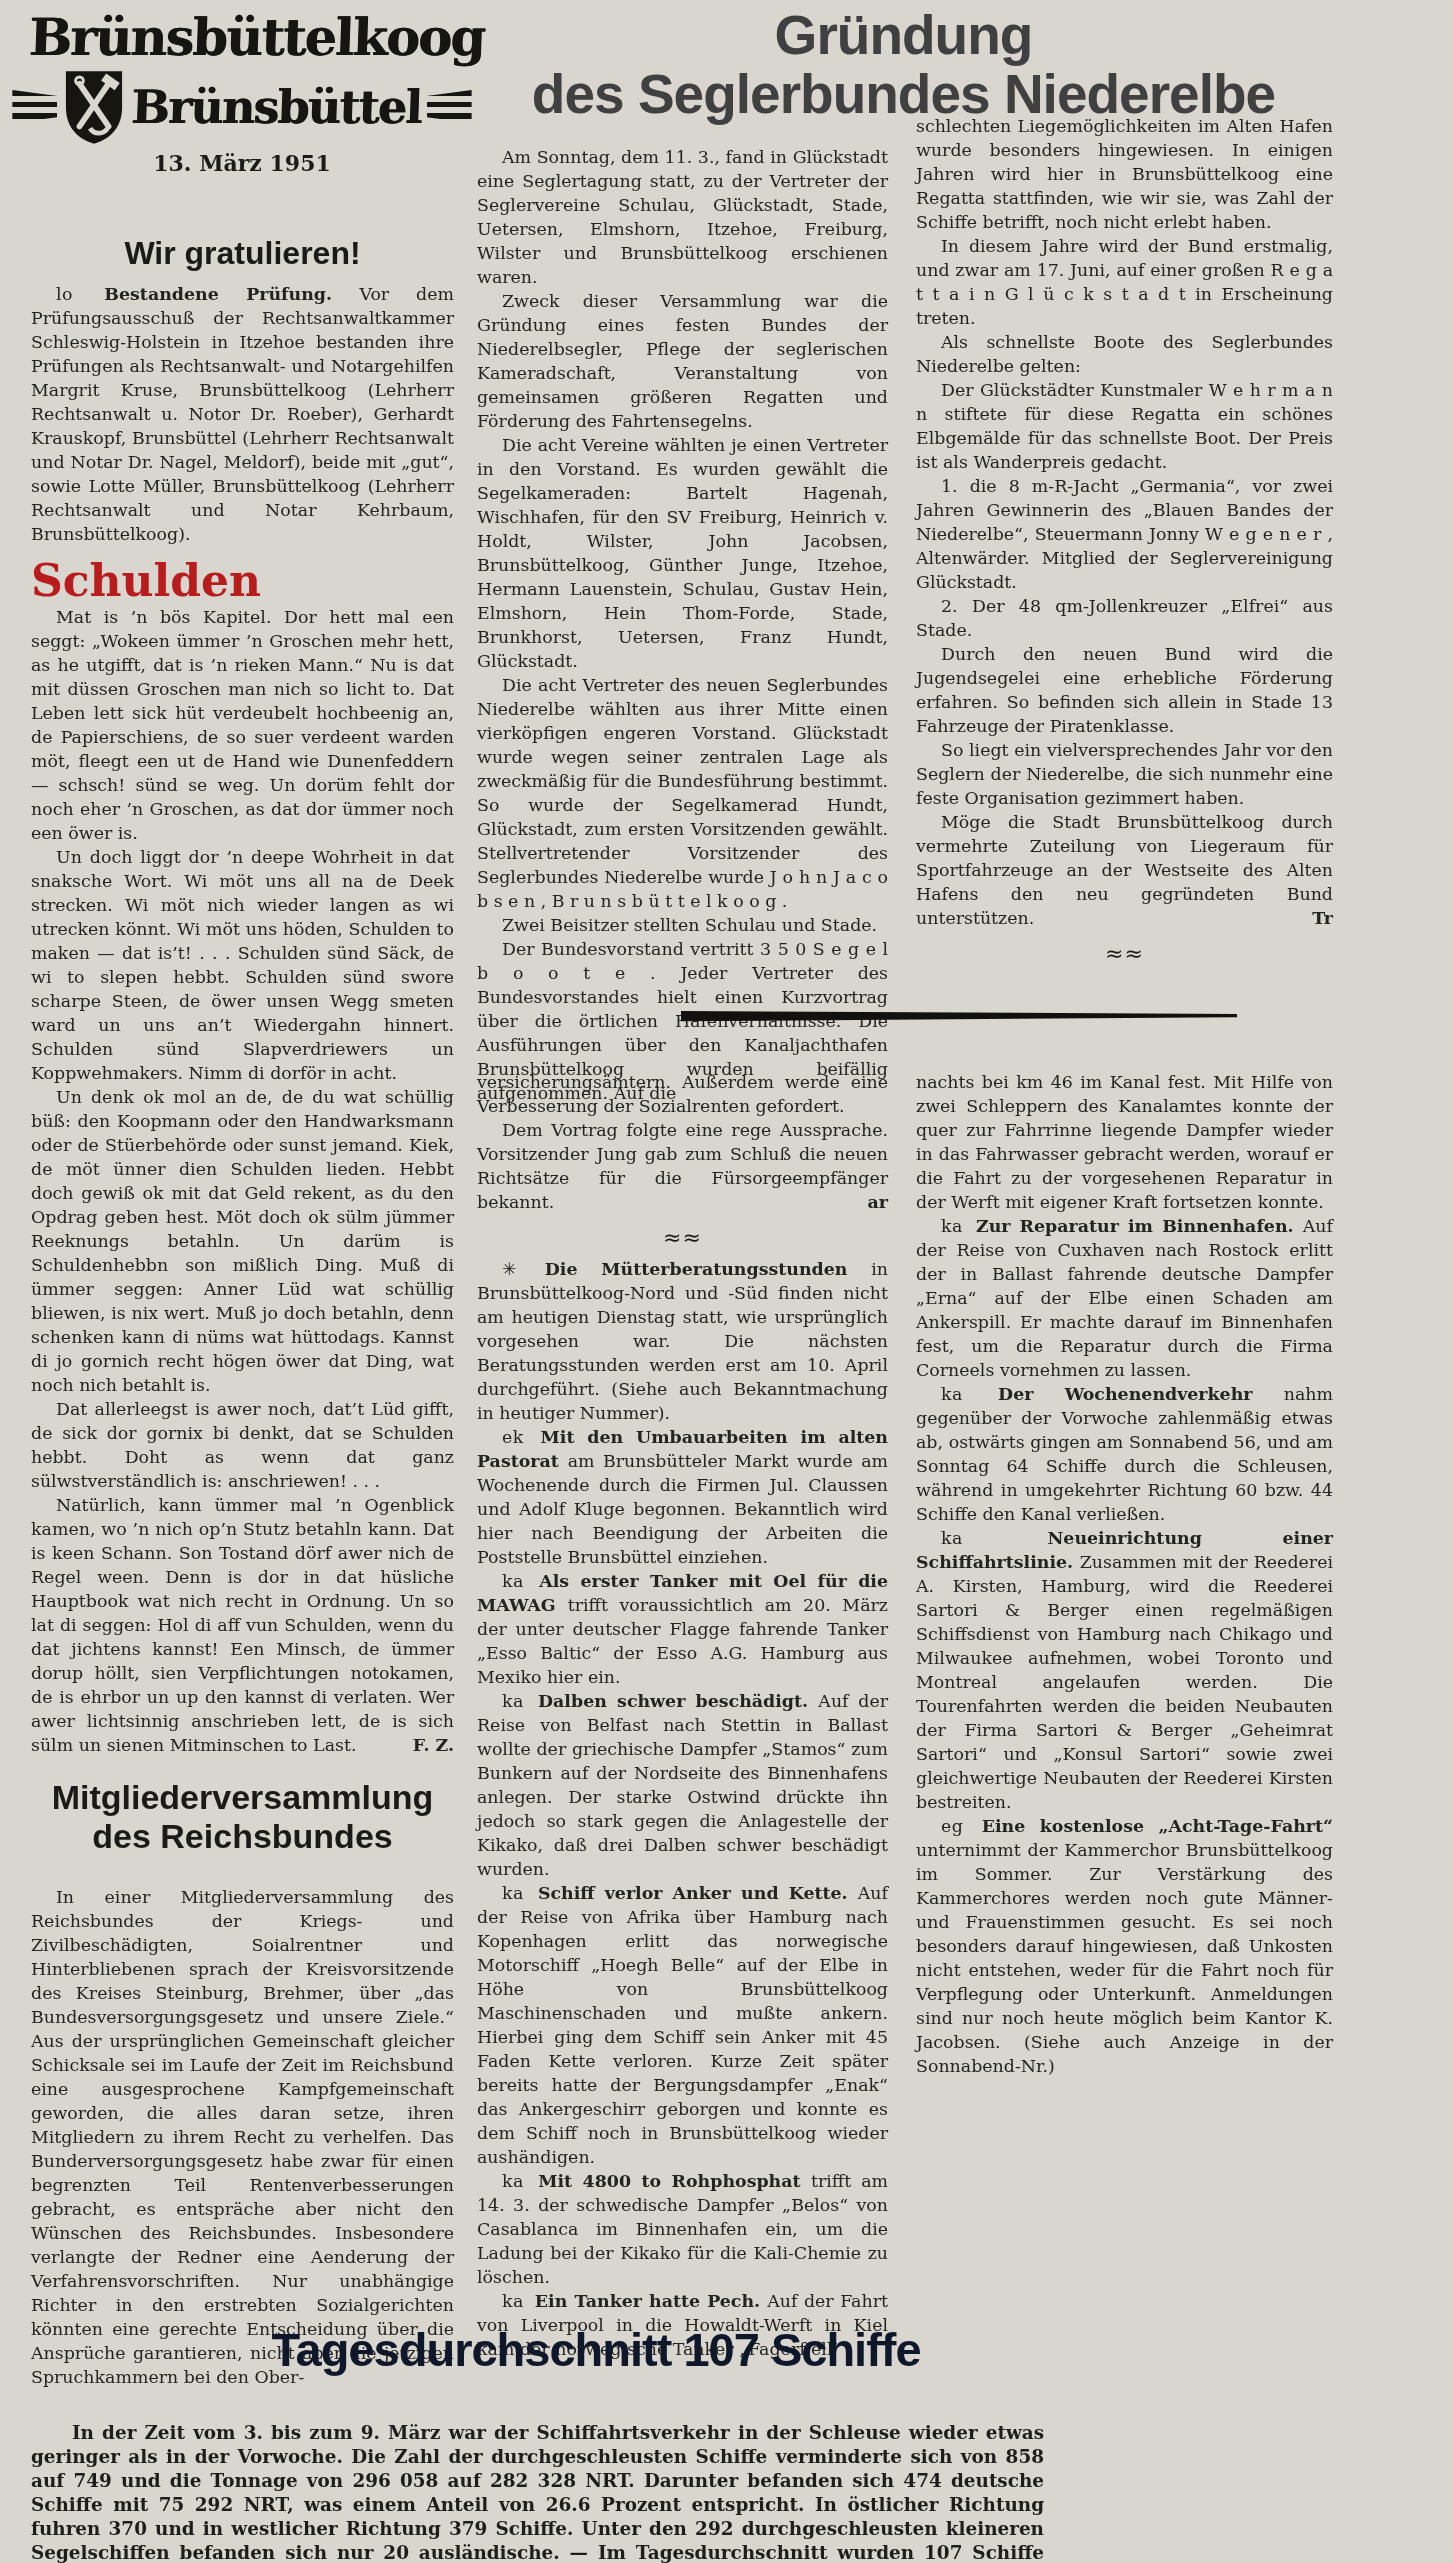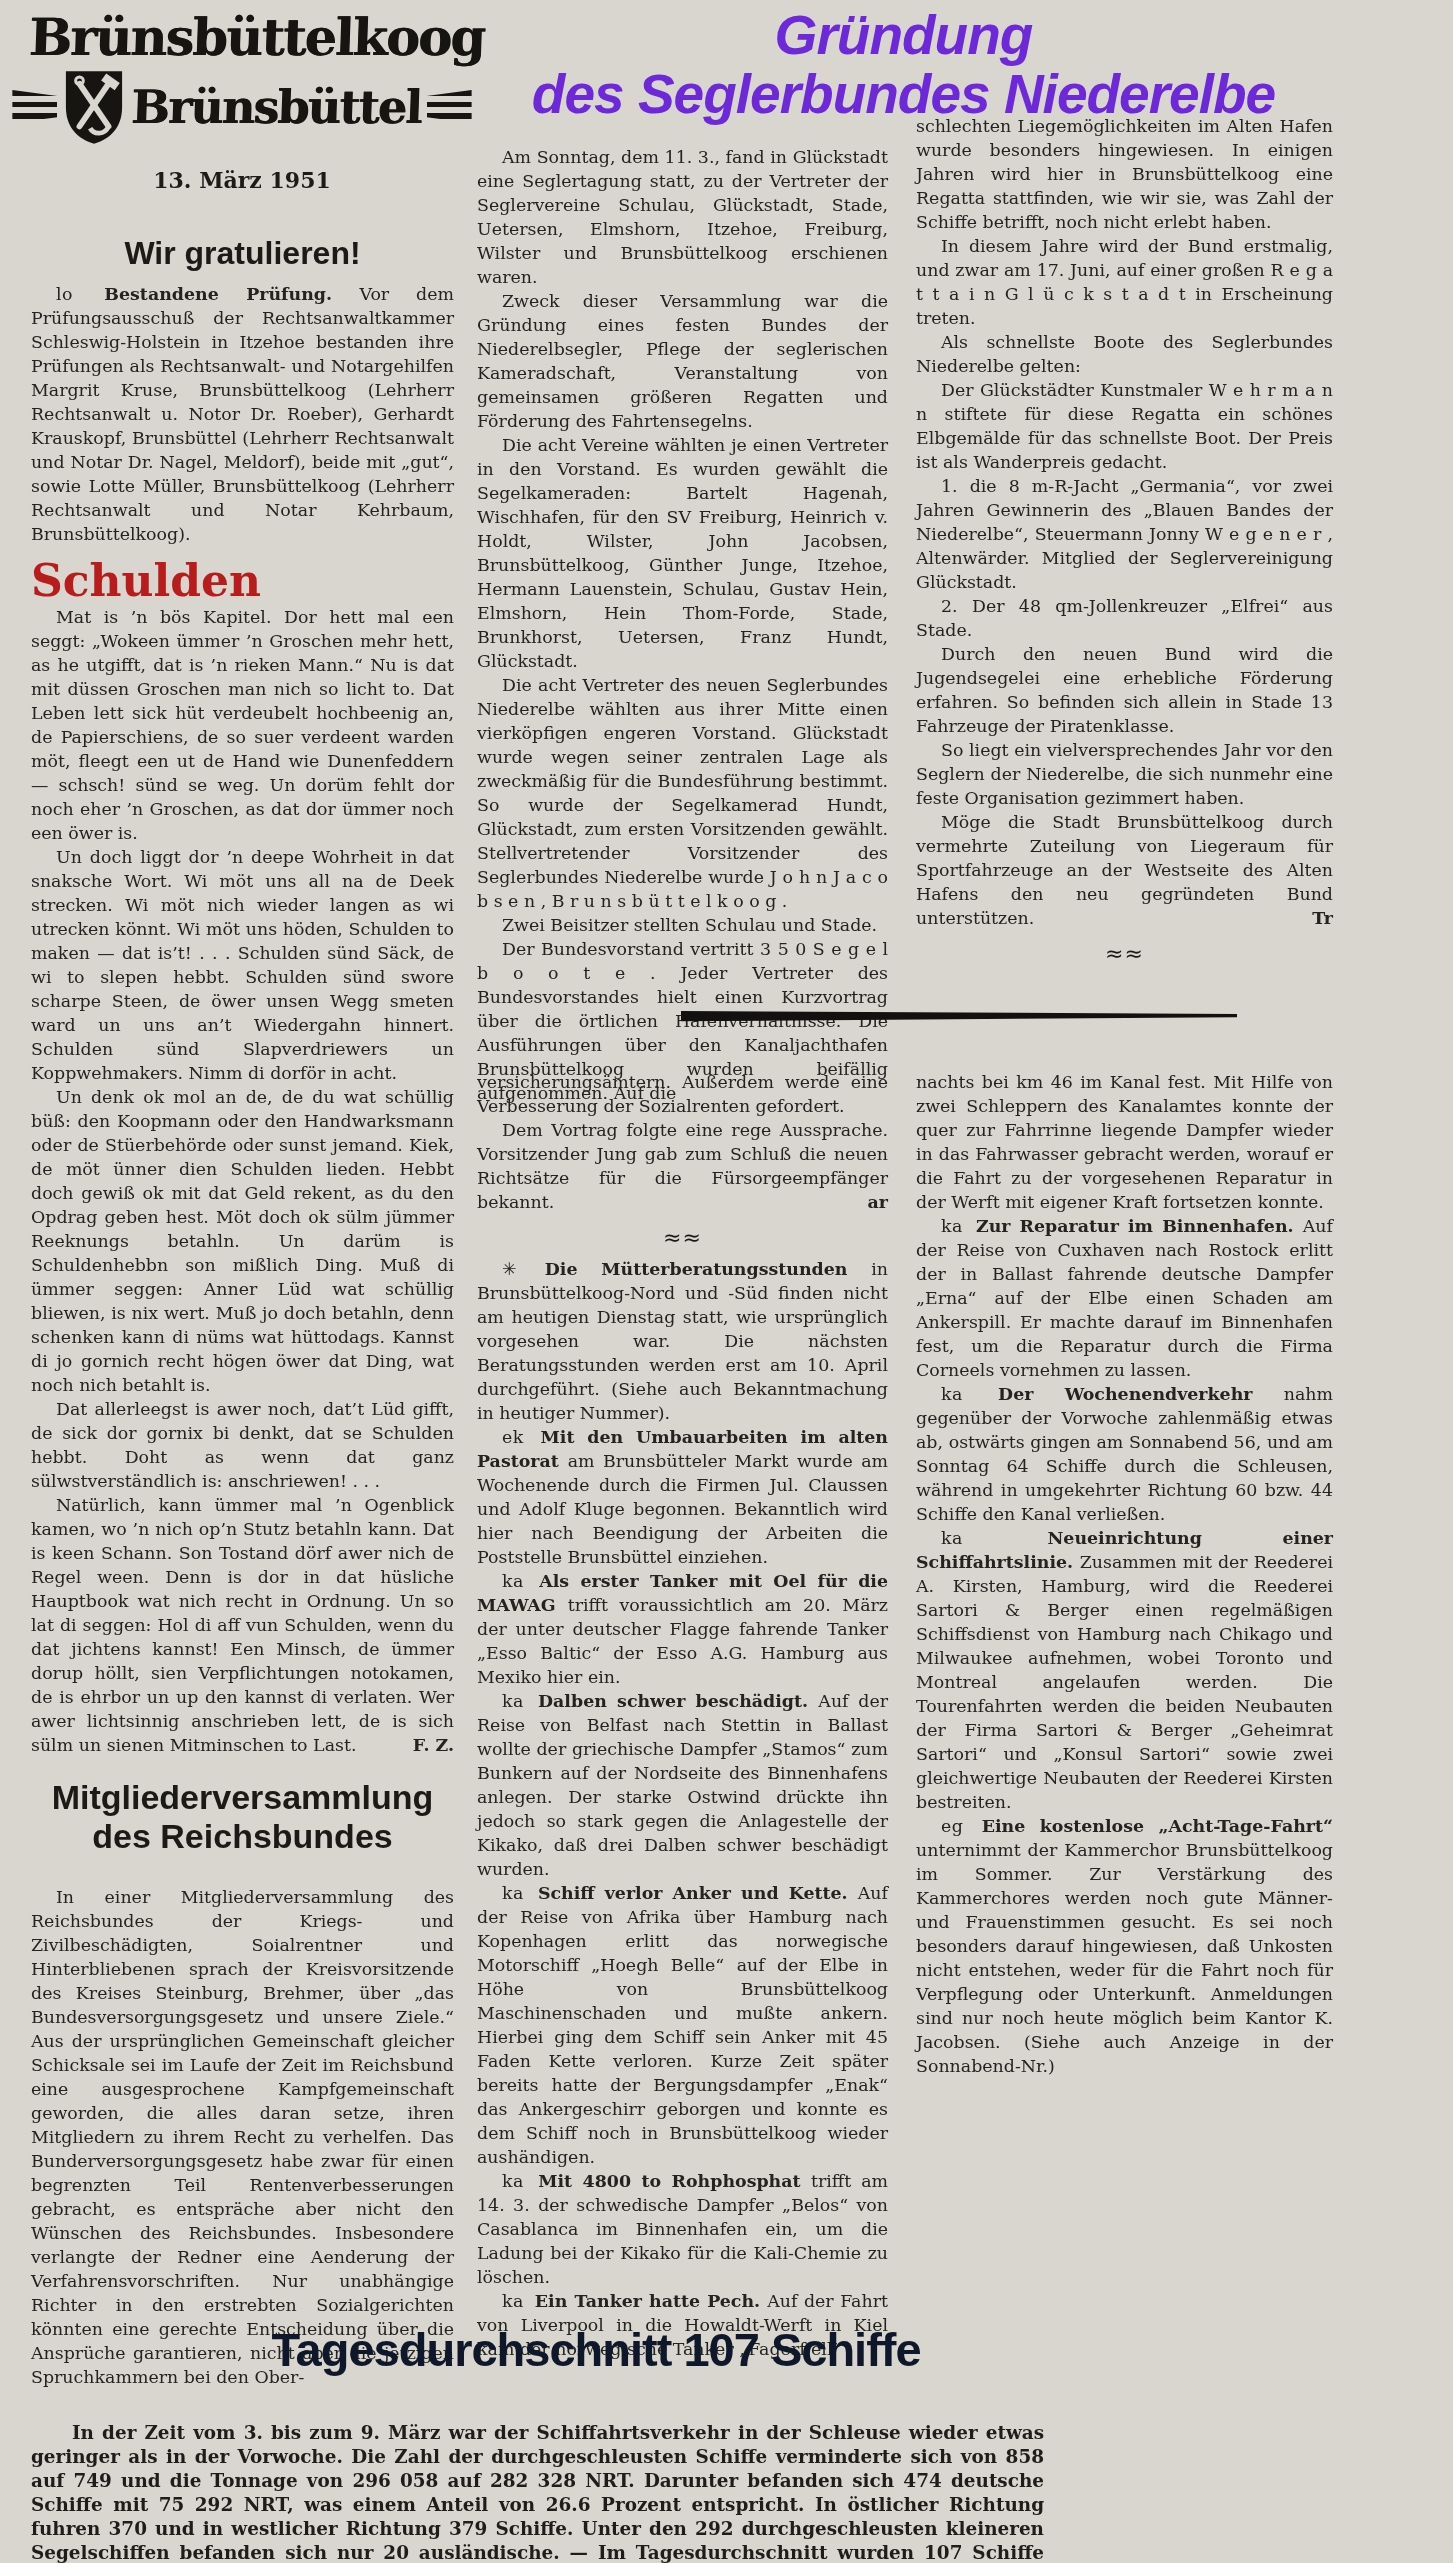--- a/index.html
+++ b/index.html
@@ -14,25 +14,25 @@
   
   .masthead{position:absolute;left:29px;top:9.7px;width:426px;text-align:center;}
   .fraktur{font-weight:bold;letter-spacing:-1.9px;transform:skewX(-2deg);
            text-shadow:0.6px 0 0 currentColor;color:#161512;}
   .mast-line1{font-size:51px;line-height:54px;}
   .mast-line2{display:flex;align-items:center;justify-content:center;gap:5.8px;margin-top:3.9px;}
   .mast-line2 .fraktur{font-size:46px;line-height:48px;}
   .wing{width:45px;height:33px;background:repeating-linear-gradient(to bottom,#161512 0 5.8px,transparent 5.8px 11.6px);flex:0 0 auto;}
   .wing.left{clip-path:polygon(0 0,100% 18%,100% 82%,0 100%);}
   .wing.right{clip-path:polygon(0 18%,100% 0,100% 100%,0 82%);}
-  .mast-date{font-size:22px;font-weight:bold;margin-top:21px;color:#1c1b18;}
+  .mast-date{font-size:22px;font-weight:bold;margin-top:4px;color:#1c1b18;}
   
   .headline{position:absolute;left:465px;top:5.8px;width:877px;margin:0;text-align:center;
             font-family:"Liberation Sans",sans-serif;font-weight:bold;font-size:55px;
-            line-height:59px;color:#6d28d9;letter-spacing:-1px;font-style:italic;}
+            line-height:59px;color:#404040;letter-spacing:-1px;}
   .h-sans{font-family:"Liberation Sans",sans-serif;font-weight:bold;text-align:center;
           font-size:32px;line-height:36px;margin:15.5px 0 11.6px;color:#1b1a17;letter-spacing:0;}
   .h-slab{font-family:"DejaVu Serif",serif;font-weight:bold;text-align:left;
           font-size:44px;margin:23px 0 11.6px;color:#b91c1c;}
   .h-sans.rb{font-size:34px;line-height:39px;margin:21px 0 29px;}
   .ornament{text-align:center;font-family:"DejaVu Sans",sans-serif;font-size:22px;
             letter-spacing:1px;margin:11.6px 0 7.8px;color:#1b1a17;}
   
   .divider{position:absolute;left:681px;top:1010px;width:556px;height:11.6px;background:#121110;
            clip-path:polygon(0 8%,100% 35%,100% 62%,0 98%);}

